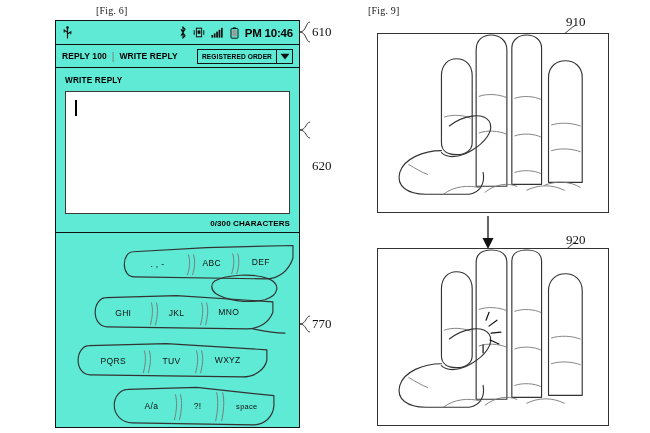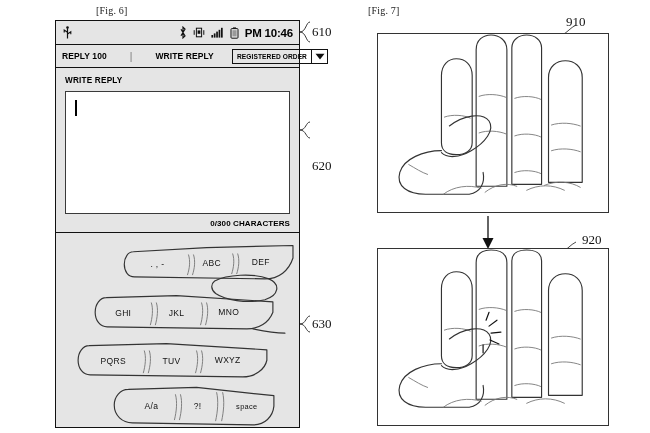--- a/index.html
+++ b/index.html
@@ -26,21 +26,21 @@
   #fig9-label { left: 368px; top: 5px; }
 
   
   #phone {
     position: absolute;
     left: 55px;
     top: 20px;
     width: 245px;
     height: 408px;
     border: 1.6px solid #111;
-    background: #e5e5e5;
+    background: #5eead4;
     box-sizing: border-box;
     display: flex;
     flex-direction: column;
   }
   
   #statusbar {
     height: 24px;
     border-bottom: 1.4px solid #111;
     display: flex;
     align-items: center;
@@ -64,21 +64,20 @@
   }
   
   #toolbar {
     height: 23px;
     border-bottom: 1.4px solid #111;
     display: flex;
     align-items: center;
     padding: 0 6px;
     box-sizing: border-box;
     flex: 0 0 auto;
-    gap: 18px;
   }
   .tb-text {
     font-size: 8.5px;
     font-weight: bold;
     letter-spacing: 0.1px;
     white-space: nowrap;
   }
   .tb-sep {
     margin: 0 5px;
     color: #777;
@@ -182,21 +181,21 @@
   .hand-panel svg { display: block; width: 100%; height: 100%; }
   .hand-line { fill: none; stroke: #333; stroke-width: 1.15; stroke-linecap: round; stroke-linejoin: round; }
   .crease { fill: none; stroke: #777; stroke-width: 0.9; stroke-linecap: round; }
   .spark { fill: none; stroke: #111; stroke-width: 1.2; stroke-linecap: round; }
   #arrow-between { position: absolute; left: 478px; top: 216px; width: 20px; height: 34px; }
 </style>
 </head>
 <body>
 
 <div class="fig-label" id="fig6-label">[Fig. 6]</div>
-<div class="fig-label" id="fig9-label">[Fig. 7]</div>
+<div class="fig-label" id="fig9-label">[Fig. 9]</div>
 
 <div id="phone">
 
   <div id="statusbar">
     <span>
       <svg class="sb-icon" width="11" height="14" viewBox="0 0 11 14">
         <line x1="5.5" y1="2.5" x2="5.5" y2="12.5" stroke="#111" stroke-width="1.2"></line>
         <circle cx="5.5" cy="1.6" r="1.3" fill="#111"></circle>
         <path d="M5.5 6.2 L2.2 4.0 L2.2 6.4" fill="none" stroke="#111" stroke-width="1.1"></path>
         <path d="M5.5 8.0 L8.8 5.8 L8.8 8.2" fill="none" stroke="#111" stroke-width="1.1"></path>
@@ -315,21 +314,21 @@
 <svg class="ref-svg" style="left:298px; top:18px; width:18px; height:340px;">
   <path d="M2 14 C 8 14 8 4 12 4" fill="none" stroke="#222" stroke-width="0.9"></path>
   <path d="M2 14 C 8 14 8 24 12 24" fill="none" stroke="#222" stroke-width="0.9"></path>
   <path d="M2 112 C 8 112 8 104 12 104" fill="none" stroke="#222" stroke-width="0.9"></path>
   <path d="M2 112 C 8 112 8 120 12 120" fill="none" stroke="#222" stroke-width="0.9"></path>
   <path d="M2 306 C 8 306 8 298 12 298" fill="none" stroke="#222" stroke-width="0.9"></path>
   <path d="M2 306 C 8 306 8 314 12 314" fill="none" stroke="#222" stroke-width="0.9"></path>
 </svg>
 <div class="ref-num" style="left:312px; top:24px;text-align:right;">610</div>
 <div class="ref-num" style="left:312px; top:122px;margin-top:36px;">620</div>
-<div class="ref-num" style="left:312px; top:316px;">630</div>
+<div class="ref-num" style="left:312px; top:316px;">770</div>
 
 <div class="ref-num" style="left:566px; top:14px;">910</div>
 <svg class="ref-svg" style="left:556px; top:24px; width:26px; height:14px;">
   <path d="M20 1 C 14 4 12 8 6 11" fill="none" stroke="#333" stroke-width="0.9"></path>
 </svg>
 
 <div class="hand-panel" id="panel-910">
   <svg viewBox="0 0 232 180" preserveAspectRatio="none">
 
     <path class="hand-line" d="M172 44 C 172 33 180 27 189 27 C 198 27 206 33 206 44 L 206 150 L 172 150 Z"></path>
@@ -357,21 +356,21 @@
     <path class="crease" d="M150 158 C 162 152 176 152 188 158"></path>
     <path class="crease" d="M168 153 C 180 148 194 149 204 155"></path>
   </svg>
 </div>
 
 <svg id="arrow-between" viewBox="0 0 20 34">
   <line x1="10" y1="0" x2="10" y2="24" stroke="#111" stroke-width="1.3"></line>
   <polygon points="4.5,22 15.5,22 10,33" fill="#111"></polygon>
 </svg>
 
-<div class="ref-num" style="left:582px; top:232px;">920</div>
+<div class="ref-num" style="left:566px; top:232px;">920</div>
 <svg class="ref-svg" style="left:556px; top:241px; width:26px; height:14px;">
   <path d="M20 1 C 14 4 12 8 6 11" fill="none" stroke="#333" stroke-width="0.9"></path>
 </svg>
 
 <div class="hand-panel" id="panel-920">
   <svg viewBox="0 0 232 178" preserveAspectRatio="none">
     <path class="hand-line" d="M172 42 C 172 31 180 25 189 25 C 198 25 206 31 206 42 L 206 148 L 172 148 Z"></path>
     <path class="crease" d="M175 90 C 184 87 196 88 204 91"></path>
     <path class="crease" d="M175 116 C 184 113 196 114 204 117"></path>
     <path class="hand-line" d="M135 12 C 135 4 142 1 150 1 C 158 1 165 4 165 12 L 165 150 L 135 150 Z"></path>

